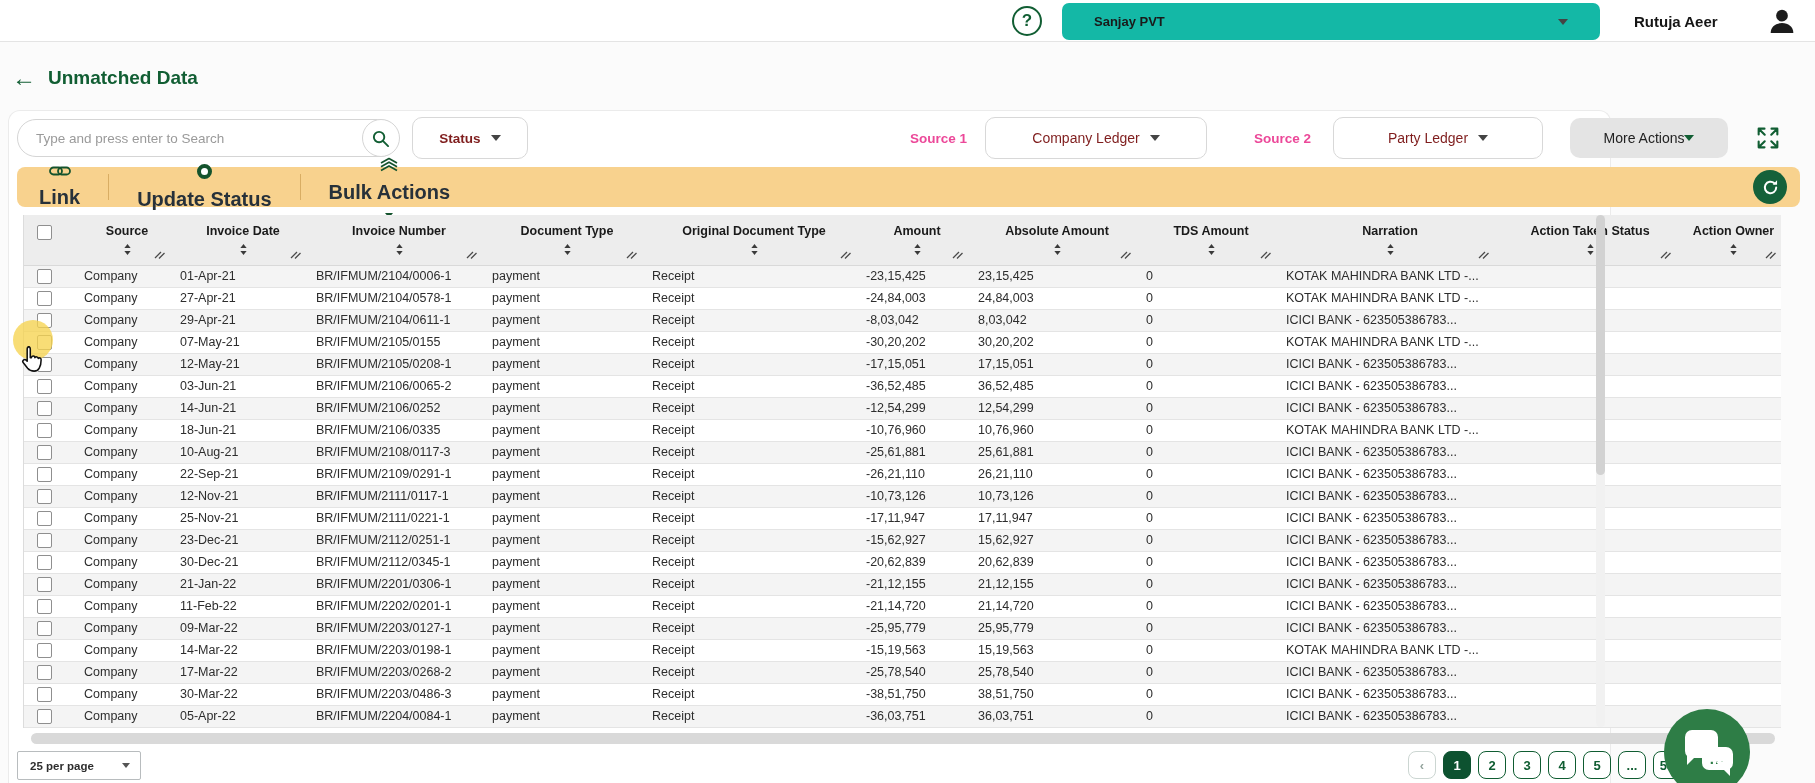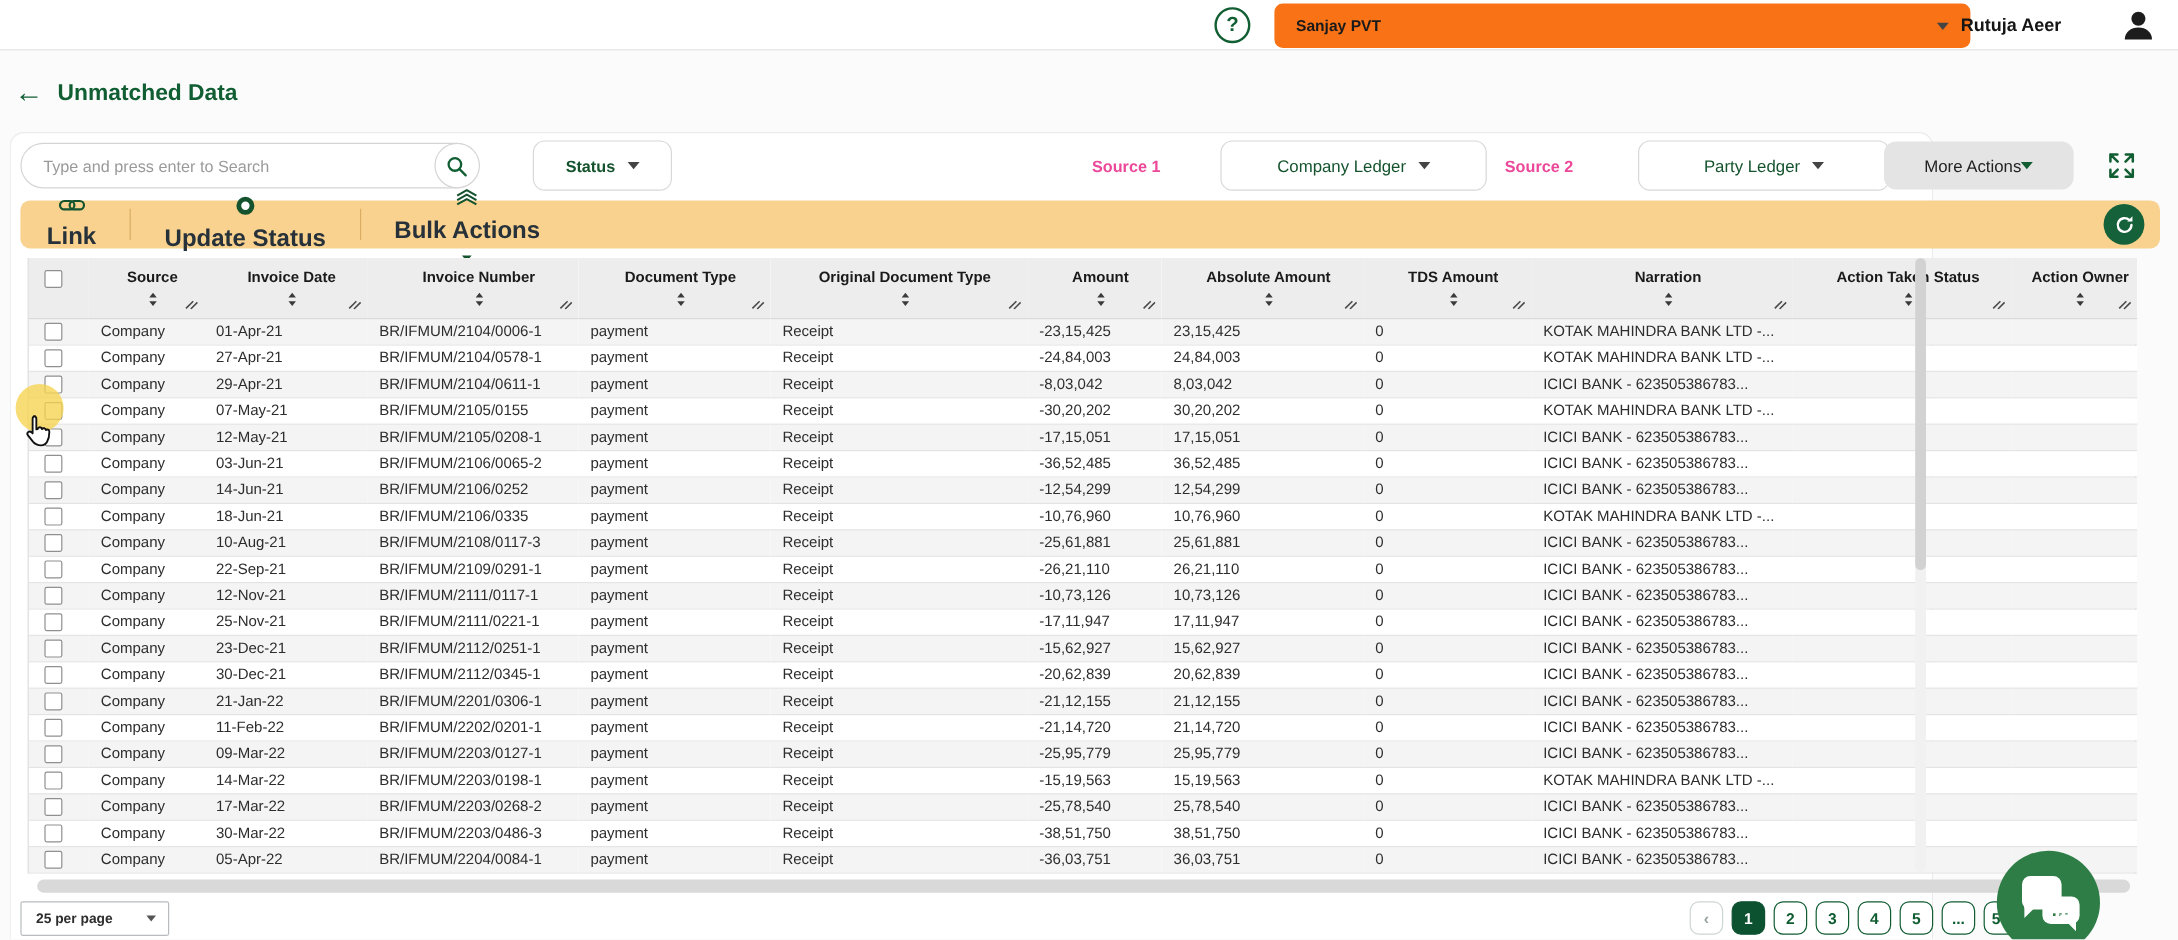--- a/index.html
+++ b/index.html
@@ -3,22 +3,22 @@
 <meta charset="utf-8">
 <style>
   * { margin:0; padding:0; box-sizing:border-box; }
   body { font-family:"Liberation Sans", sans-serif; background:#f4f5f5; }
   .screen { position:relative; width:1815px; height:783px; background:#fbfbfb; overflow:hidden; }
 
   
   .topbar { position:absolute; left:0; top:0; width:1815px; height:42px; background:#fff; border-bottom:1px solid #e4e4e4; }
   .help { position:absolute; left:1012px; top:6px; width:30px; height:30px; border:2px solid #115E33; border-radius:50%;
           color:#115E33; font-weight:bold; font-size:17px; display:flex; align-items:center; justify-content:center; cursor:pointer;}
-  .company-dd { position:absolute; left:1062px; top:3px; width:580px; height:37px; background:#f97316; border-radius:7px;
-          display:flex; align-items:center; padding:0 18px; cursor:pointer;}
+  .company-dd { position:absolute; left:1062px; top:3px; width:538px; height:37px; background:#14b8a6; border-radius:7px;
+          display:flex; align-items:center; padding:0 32px; cursor:pointer;}
   .company-dd .txt { font-size:13px; font-weight:bold; color:#1a1a1a; }
   .company-dd .caret { margin-left:auto; }
   .username { position:absolute; left:1634px; top:0; height:42px; display:flex; align-items:center; font-size:15px; font-weight:600; color:#151515; }
   .avatar { position:absolute; left:1766px; top:5px; width:32px; height:32px; }
 
   .caret { width:0; height:0; border-left:5px solid transparent; border-right:5px solid transparent; border-top:6px solid #444; }
   .caret.green { border-top-color:#115E33; }
   .caret.sm { border-left-width:4px; border-right-width:4px; border-top-width:5px; }
 
   
@@ -33,21 +33,21 @@
   
   .filter-row { position:absolute; left:8px; top:6px; width:1783px; height:46px; }
   .search-pill { position:absolute; left:0; top:2px; width:382px; height:38px; border:1.5px solid #d5d5d5; border-radius:20px;
                  display:flex; align-items:center; background:#fff; }
   .search-pill input { flex:1; border:none; outline:none; background:transparent; font-family:"Liberation Sans",sans-serif;
                  font-size:13.5px; color:#333; padding-left:18px; }
   .search-pill input::placeholder { color:#9a9a9a; }
   .search-btn { width:38px; height:38px; margin:-1.5px; border:1.5px solid #d5d5d5; border-radius:50%; background:#fff;
                  display:flex; align-items:center; justify-content:center; cursor:pointer; }
   .dd { position:absolute; height:42px; border:1.5px solid #d8d8d8; border-radius:10px; background:#fff;
-        display:flex; align-items:center; justify-content:center; gap:10px; font-size:14px; color:#14532d; cursor:pointer;margin-left:32px; }
+        display:flex; align-items:center; justify-content:center; gap:10px; font-size:14px; color:#7f1d1d; cursor:pointer; }
   .dd.status { left:395px; top:0; width:116px; font-weight:bold; font-size:13.5px; }
   .flabel { position:absolute; top:0; height:42px; display:flex; align-items:center; font-size:13.5px; font-weight:bold; color:#ec4899; }
   .lbl-s1 { left:893px; } .lbl-s2 { left:1237px; }
   .dd.s1 { left:968px; width:222px; } .dd.s2 { left:1316px; width:210px; }
   .more-actions { position:absolute; left:1553px; top:1px; width:158px; height:40px; background:#e4e4e4; border-radius:10px;
         display:flex; align-items:center; justify-content:center; font-size:14px; color:#222; cursor:pointer; }
   .expand-btn { position:absolute; left:1737px; top:7px; width:28px; height:28px; cursor:pointer; }
 
   
   .toolbar { position:absolute; left:8px; top:56px; width:1783px; height:40px; background:#F8D28E; border-radius:8px;

